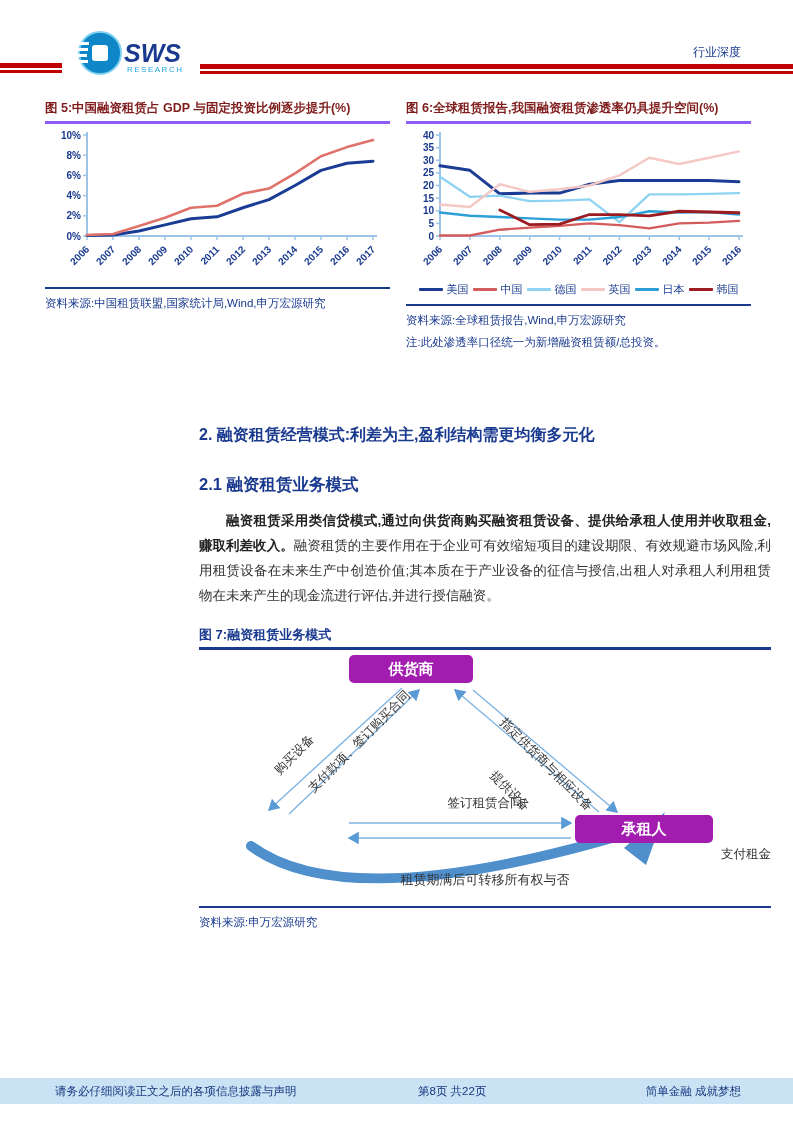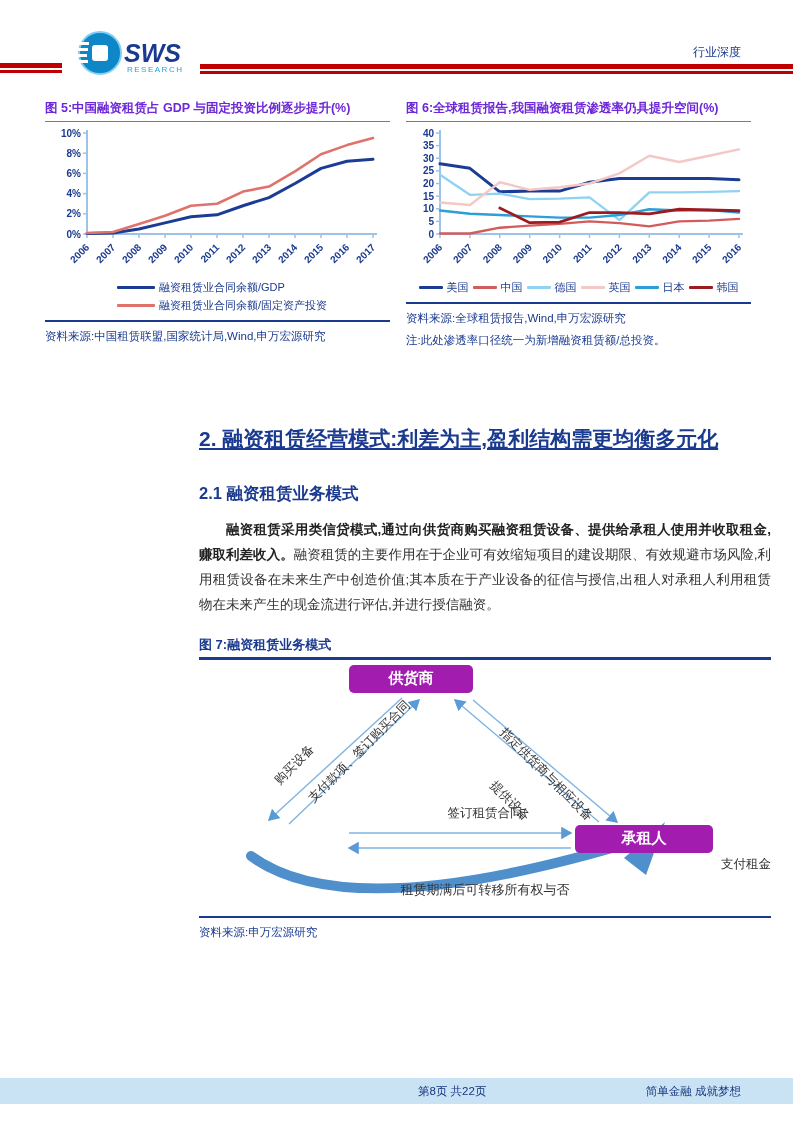--- a/index.html
+++ b/index.html
@@ -16,38 +16,38 @@
   .redline { position:absolute; background:#C00000; }
   .rl-left-thick  { left:0; top:63px; width:62px; height:5px; }
   .rl-left-thin   { left:0; top:70px; width:62px; height:3px; }
   .rl-right-thick { left:200px; top:64px; width:593px; height:5px; }
   .rl-right-thin  { left:200px; top:71px; width:593px; height:3px; }
 
   
   .charts-row { position:absolute; left:45px; top:98px; width:706px; display:flex; gap:16px; }
   .fig-col { width:345px; }
   .fig-title {
-    font-size:12.5px; font-weight:bold; color:#6d28d9; line-height:1.6;
-    border-bottom:1px solid #8b5cf6; padding-bottom:3px;
+    font-size:12.5px; font-weight:bold; color:#7f1d1d; line-height:1.6;
+    border-bottom:3px solid #8b5cf6; padding-bottom:3px;
   }
   .chart-svg { display:block; margin-top:4px; }
   .tick { fill:#1A3A8F; font-size:10px; font-weight:bold; font-family:"Liberation Sans","DejaVu Sans",sans-serif; }
   .legend { margin-top:2px; }
   .legend-v { display:flex; flex-direction:column; gap:3px; padding-left:72px; }
   .legend-h { display:flex; flex-direction:row; justify-content:center; gap:4px; flex-wrap:nowrap; }
   .legend-item { display:flex; align-items:center; gap:4px; font-size:11px; color:#1A3A8F; white-space:nowrap; }
   .legend-line { display:inline-block; height:3px; border-radius:1px; flex:0 0 auto; }
   .legend-v .legend-line { width:38px; }
   .legend-h .legend-line { width:24px; }
   .fig-sep { border-top:2px solid #1A3A8F; margin-top:7px; }
   .fig-source { font-size:11.5px; color:#1A3A8F; line-height:1.9; margin-top:4px; }
 
   
   .content { position:absolute; left:199px; top:420px; width:572px; }
-  .h2 { font-size:21px; font-weight:bold; color:#1A3A8F; line-height:1.85;text-decoration:underline; }
+  .h2 { font-size:16px; font-weight:bold; color:#1A3A8F; line-height:1.85; }
   .h3 { font-size:16.5px; font-weight:bold; color:#1A3A8F; margin-top:24px; }
   .para { font-size:13.5px; line-height:1.85; margin-top:13px; text-indent:2em; color:#333; text-align:justify; }
   .para b { color:#222; }
 
   .fig7-title {
     margin-top:18px; font-size:13px; font-weight:bold; color:#1A3A8F;
     border-bottom:3px solid #1A3A8F; padding-bottom:3px;
   }
   .diagram { position:relative; width:572px; height:250px; margin-top:2px; }
   .d-box {
@@ -144,30 +144,20 @@
           <text transform="translate(253,122) rotate(-45)" text-anchor="end" class="tick">2014</text>
           <line x1="276" y1="108" x2="276" y2="112" stroke="#9DC3E6" stroke-width="1.5"></line>
           <text transform="translate(279,122) rotate(-45)" text-anchor="end" class="tick">2015</text>
           <line x1="302" y1="108" x2="302" y2="112" stroke="#9DC3E6" stroke-width="1.5"></line>
           <text transform="translate(305,122) rotate(-45)" text-anchor="end" class="tick">2016</text>
           <line x1="328" y1="108" x2="328" y2="112" stroke="#9DC3E6" stroke-width="1.5"></line>
           <text transform="translate(331,122) rotate(-45)" text-anchor="end" class="tick">2017</text>
           <polyline points="42,107.495 68,106.99 94,102.95 120,96.89 146,90.83 172,88.81 198,79.72 224,71.64 250,57.5 276,42.349999999999994 302,35.28 328,33.260000000000005" fill="none" stroke="#1B3C94" stroke-width="3" stroke-linejoin="round" stroke-linecap="round"></polyline>
           <polyline points="42,106.99 68,105.98 94,97.9 120,89.82 146,79.72 172,77.7 198,65.58 224,60.529999999999994 250,45.38 276,28.209999999999994 302,19.11999999999999 328,12.050000000000011" fill="none" stroke="#E0726C" stroke-width="2.6" stroke-linejoin="round" stroke-linecap="round"></polyline>
         </svg>
-      <div class="legend legend-v">
-          <span class="legend-item">
-            <span class="legend-line" style="background: rgb(27, 60, 148);"></span>
-            <span>融资租赁业合同余额/GDP</span>
-          </span>
-          <span class="legend-item">
-            <span class="legend-line" style="background: rgb(224, 114, 108);"></span>
-            <span>融资租赁业合同余额/固定资产投资</span>
-          </span>
-        </div>
       <div class="fig-sep"></div>
       <div class="fig-source">资料来源:中国租赁联盟,国家统计局,Wind,申万宏源研究</div>
     </div>
 
     <div class="fig-col">
       <div class="fig-title">图 6:全球租赁报告,我国融资租赁渗透率仍具提升空间(%)</div>
       <svg class="chart-svg" width="345" height="152" viewBox="0 0 345 152">
           <line x1="34" y1="4" x2="34" y2="108" stroke="#9DC3E6" stroke-width="2"></line>
           <line x1="34" y1="108" x2="337" y2="108" stroke="#9DC3E6" stroke-width="2"></line>
           <line x1="30" y1="108" x2="34" y2="108" stroke="#9DC3E6" stroke-width="1.5"></line>
@@ -290,17 +280,18 @@
       <div class="d-label lbl-contract">签订租赁合同</div>
       <div class="d-label lbl-rent">支付租金</div>
       <div class="d-label lbl-transfer">租赁期满后可转移所有权与否</div>
     </div>
 
     <div class="fig7-sep"></div>
     <div class="fig-source">资料来源:申万宏源研究</div>
   </div>
 
   <div class="footer">
+    <span class="f-left">请务必仔细阅读正文之后的各项信息披露与声明</span>
     <span class="f-center">第8页 共22页</span>
     <span class="f-right">简单金融 成就梦想</span>
   </div>
 
 </div>
 
 </body></html>

